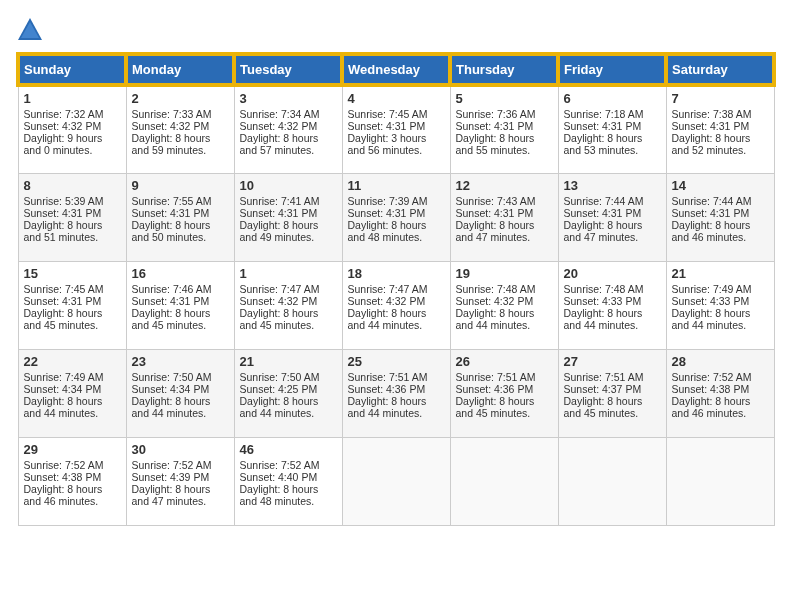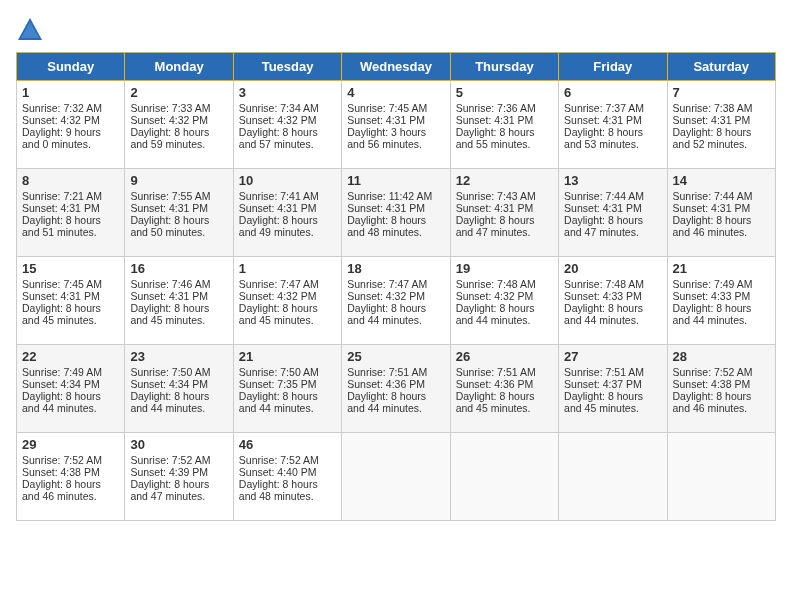--- a/index.html
+++ b/index.html
@@ -56,22 +56,22 @@
       width: 100%;
       border-collapse: collapse;
       border: 1px solid #ccc;
     }
     .calendar th {
       background: #2a6bb5;
       color: #fff;
       font-size: 13px;
       font-weight: bold;
       padding: 6px 4px;
-      text-align: center;
-      border: 1px solid #eab308;
+      text-align: left;
+      border: 4px solid #eab308;
     }
     .calendar td {
       vertical-align: top;
       border: 1px solid #ccc;
       padding: 4px 5px;
       font-size: 10.5px;
       color: #333;
       min-width: 100px;
       background: #fff;
       height: 88px;
@@ -149,53 +149,53 @@
           <span>Daylight: 3 hours and 56 minutes.</span>
         </td>
           <td>
           <span class="day-num">5</span>
           <span>Sunrise: 7:36 AM</span><br>
           <span>Sunset: 4:31 PM</span><br>
           <span>Daylight: 8 hours and 55 minutes.</span>
         </td>
           <td>
           <span class="day-num">6</span>
-          <span>Sunrise: 7:37 AM</span><br>
+          <span>Sunrise: 7:18 AM</span><br>
           <span>Sunset: 4:31 PM</span><br>
           <span>Daylight: 8 hours and 53 minutes.</span>
         </td>
           <td>
           <span class="day-num">7</span>
           <span>Sunrise: 7:38 AM</span><br>
           <span>Sunset: 4:31 PM</span><br>
           <span>Daylight: 8 hours and 52 minutes.</span>
         </td>
         </tr>
         <tr>
           <td>
           <span class="day-num">8</span>
-          <span>Sunrise: 7:21 AM</span><br>
+          <span>Sunrise: 5:39 AM</span><br>
           <span>Sunset: 4:31 PM</span><br>
           <span>Daylight: 8 hours and 51 minutes.</span>
         </td>
           <td>
           <span class="day-num">9</span>
           <span>Sunrise: 7:55 AM</span><br>
           <span>Sunset: 4:31 PM</span><br>
           <span>Daylight: 8 hours and 50 minutes.</span>
         </td>
           <td>
           <span class="day-num">10</span>
           <span>Sunrise: 7:41 AM</span><br>
           <span>Sunset: 4:31 PM</span><br>
           <span>Daylight: 8 hours and 49 minutes.</span>
         </td>
           <td>
           <span class="day-num">11</span>
-          <span>Sunrise: 11:42 AM</span><br>
+          <span>Sunrise: 7:39 AM</span><br>
           <span>Sunset: 4:31 PM</span><br>
           <span>Daylight: 8 hours and 48 minutes.</span>
         </td>
           <td>
           <span class="day-num">12</span>
           <span>Sunrise: 7:43 AM</span><br>
           <span>Sunset: 4:31 PM</span><br>
           <span>Daylight: 8 hours and 47 minutes.</span>
         </td>
           <td>
@@ -264,21 +264,21 @@
         </td>
           <td>
           <span class="day-num">23</span>
           <span>Sunrise: 7:50 AM</span><br>
           <span>Sunset: 4:34 PM</span><br>
           <span>Daylight: 8 hours and 44 minutes.</span>
         </td>
           <td>
           <span class="day-num">21</span>
           <span>Sunrise: 7:50 AM</span><br>
-          <span>Sunset: 7:35 PM</span><br>
+          <span>Sunset: 4:25 PM</span><br>
           <span>Daylight: 8 hours and 44 minutes.</span>
         </td>
           <td>
           <span class="day-num">25</span>
           <span>Sunrise: 7:51 AM</span><br>
           <span>Sunset: 4:36 PM</span><br>
           <span>Daylight: 8 hours and 44 minutes.</span>
         </td>
           <td>
           <span class="day-num">26</span>

